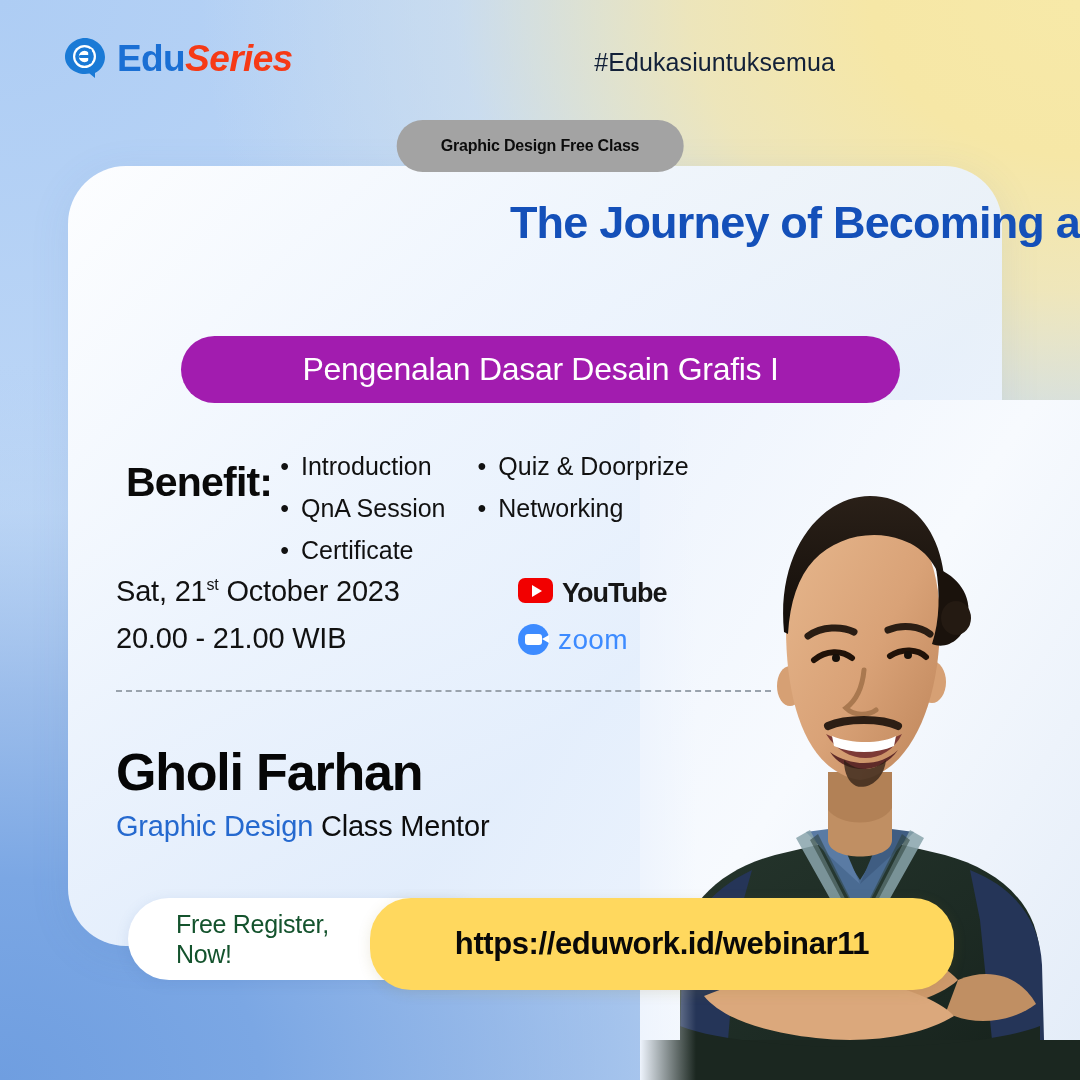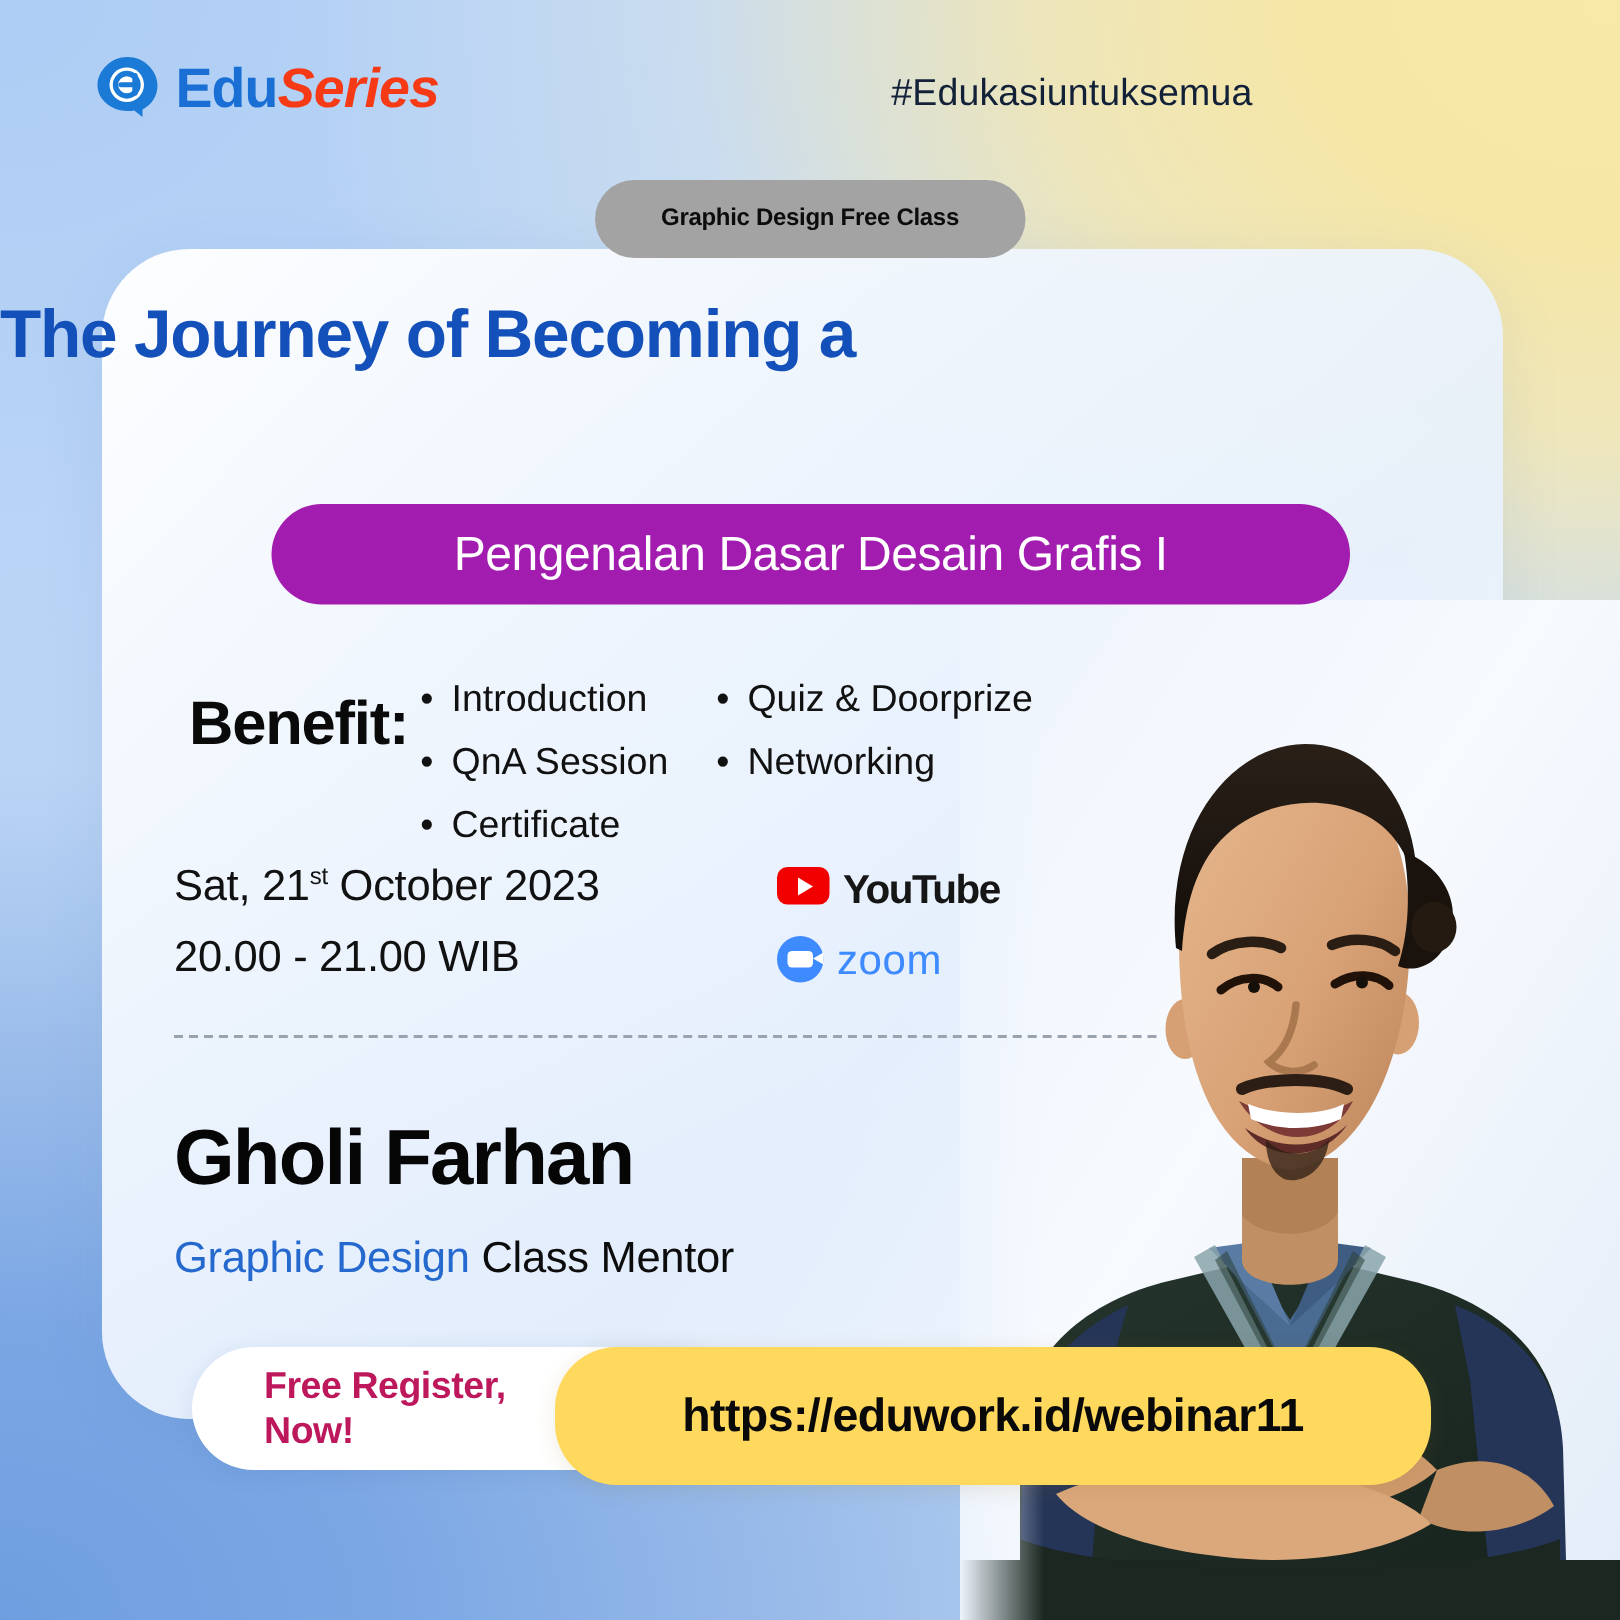--- a/index.html
+++ b/index.html
@@ -62,21 +62,21 @@
     top:120px; z-index:7;
     background:#a3a3a3; color:#0c0c0c;
     font-size:16px; font-weight:bold;
     padding:17px 44px; border-radius:34px;
     white-space:nowrap; letter-spacing:-0.2px;
   }
 
   
   #title{
     position:absolute; left:0; top:198px; width:1080px;
-    text-align:left; z-index:5;
+    text-align:right; z-index:5;
     color:#1450b9; font-weight:bold; font-size:45px; line-height:1.12;
     letter-spacing:-0.8px;
   }
   #title .l2{ display:block; }
 
   
   #subtitle-pill{
     position:absolute; left:181px; top:336px; width:719px; height:67px;
     background:#a21caf; border-radius:34px; z-index:5;
     display:flex; align-items:center; justify-content:center;
@@ -136,34 +136,34 @@
     position:absolute; left:116px; top:690px; width:655px; height:0;
     border-top:2px dashed #9aa3ad; z-index:5;
   }
 
   
   #speaker{ position:absolute; left:116px; top:745px; z-index:5; }
   #speaker-name{
     font-size:52px; font-weight:bold; color:#060606;
     letter-spacing:-1.2px; line-height:1.06; white-space:nowrap;
   }
-  #speaker-role{ font-size:29px; margin-top:23px; white-space:nowrap; letter-spacing:-0.2px; }
+  #speaker-role{ font-size:29px; margin-top:10px; white-space:nowrap; letter-spacing:-0.2px; }
   .role-hl{ color:#2569cf; }
   .role-rest{ color:#0d0d0d; }
 
   
   #cta{ position:absolute; left:128px; top:898px; z-index:8; height:82px; }
   #cta-left{
     position:absolute; left:0; top:0; width:360px; height:82px;
     background:#ffffff; border-radius:41px;
     display:flex; align-items:center;
     box-shadow:0 3px 14px rgba(70,110,170,.13);
   }
   #cta-left-text{
-    margin-left:48px; color:#be185d; font-weight:bold;
+    margin-left:48px; color:#14532d; font-weight:normal;
     font-size:25px; line-height:1.2; letter-spacing:-0.3px;
   }
   #cta-right{
     position:absolute; left:242px; top:0; width:584px; height:92px;
     background:#ffd85e; border-radius:41px;
     display:flex; align-items:center; justify-content:center;
     box-shadow:0 3px 14px rgba(140,120,40,.14);
   }
   #cta-url{
     color:#090909; font-weight:bold; font-size:31px; letter-spacing:-0.4px; white-space:nowrap;

